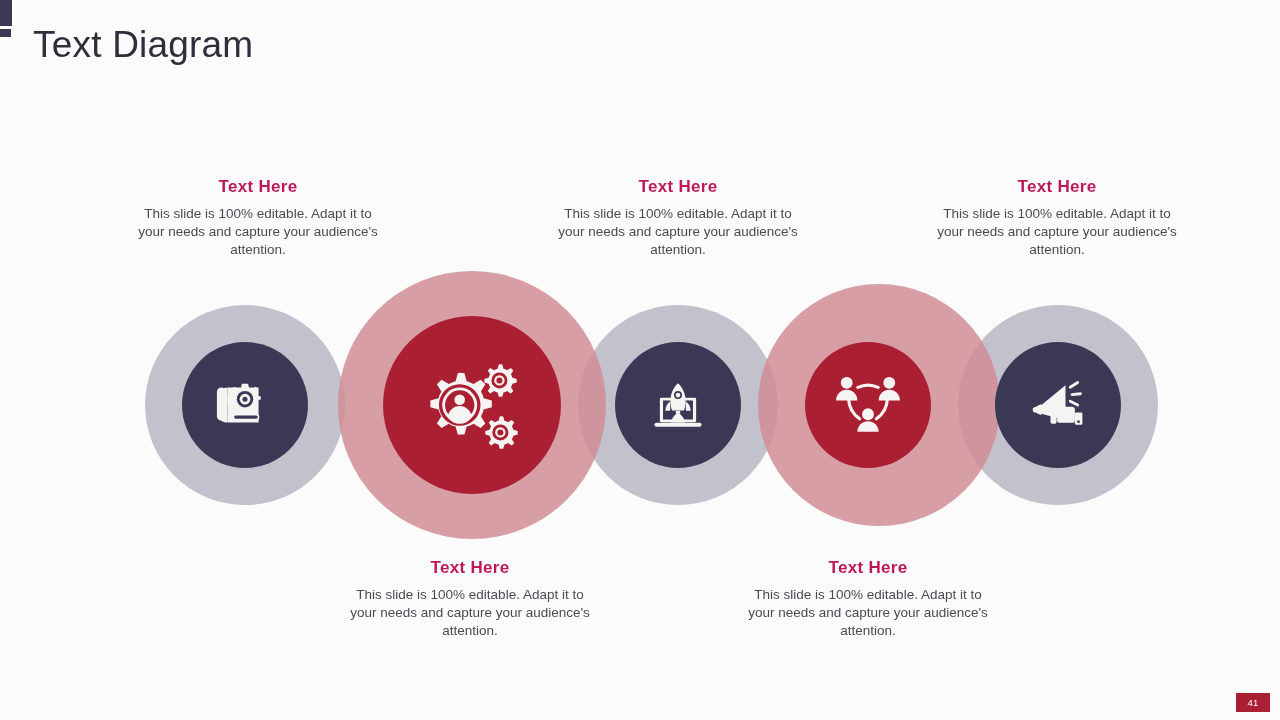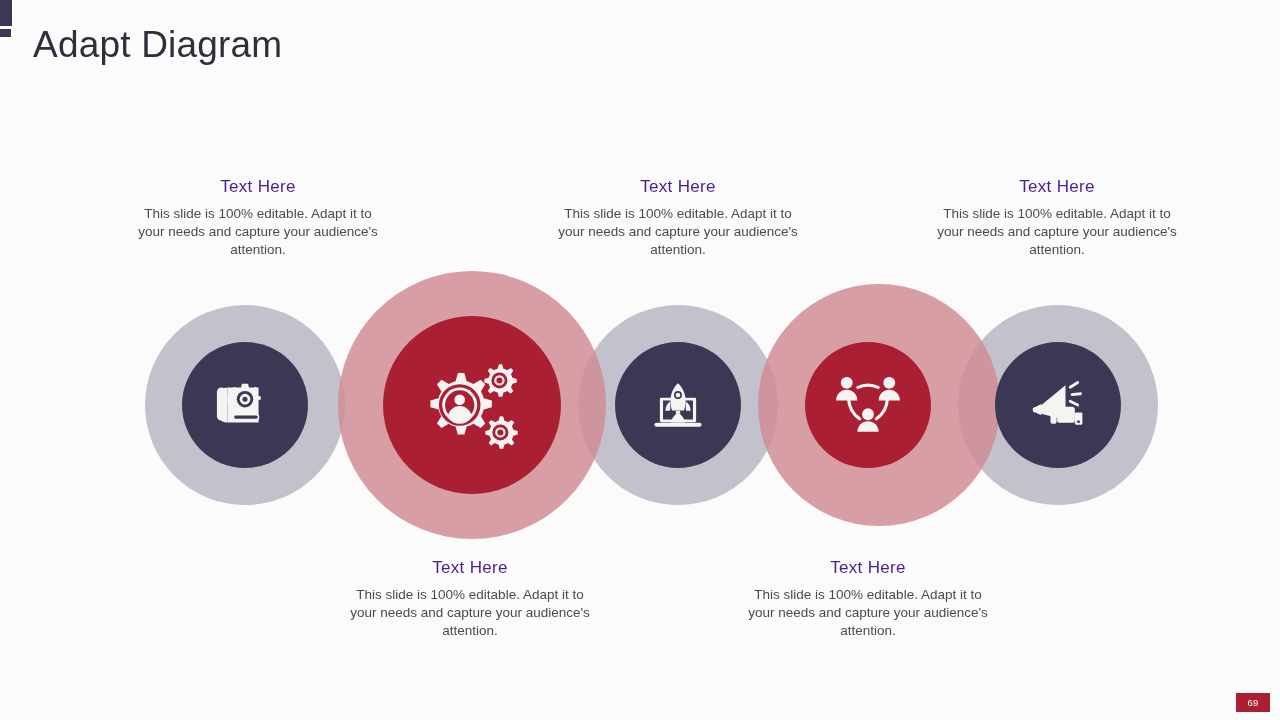--- a/index.html
+++ b/index.html
@@ -76,22 +76,22 @@
 
   .inner-circle svg { display: block; }
 
   
   .label-block {
     position: absolute;
     text-align: center;
   }
   .label-title {
     font-size: 17px;
-    font-weight: normal;
-    color: #4c1d95;
+    font-weight: bold;
+    color: #be185d;
     letter-spacing: 0.3px;
     margin-bottom: 8px;
     line-height: 20px;
   }
   .label-body {
     font-size: 13.5px;
     font-weight: 400;
     color: #4a4a52;
     line-height: 18px;
     text-align: center;
@@ -114,21 +114,21 @@
   }
 </style>
 </head>
 <body>
 
 <div class="slide">
 
   <div class="accent-bar"></div>
   <div class="accent-dot"></div>
 
-  <h1 class="page-title">Adapt Diagram</h1>
+  <h1 class="page-title">Text Diagram</h1>
 
   <div class="venn-stage">
 
     <div class="outer-circle outer-gray" style="left:145px; top:305px; width:200px; height:200px;"></div>
 
     <div class="outer-circle outer-gray" style="left:578px; top:305px; width:200px; height:200px;"></div>
 
     <div class="outer-circle outer-gray" style="left:958px; top:305px; width:200px; height:200px;"></div>
 
     <div class="outer-circle outer-pink" style="left:338px; top:271px; width:268px; height:268px;"></div>
@@ -271,15 +271,15 @@
   <div class="label-block" style="left:345px; top:558px; width:250px;">
     <div class="label-title">Text Here</div>
     <div class="label-body">This slide is 100% editable. Adapt it to your needs and capture your audience's attention.</div>
   </div>
 
   <div class="label-block" style="left:743px; top:558px; width:250px;">
     <div class="label-title">Text Here</div>
     <div class="label-body">This slide is 100% editable. Adapt it to your needs and capture your audience's attention.</div>
   </div>
 
-  <div class="page-badge">69</div>
+  <div class="page-badge">41</div>
 
 </div>
 
 </body></html>

